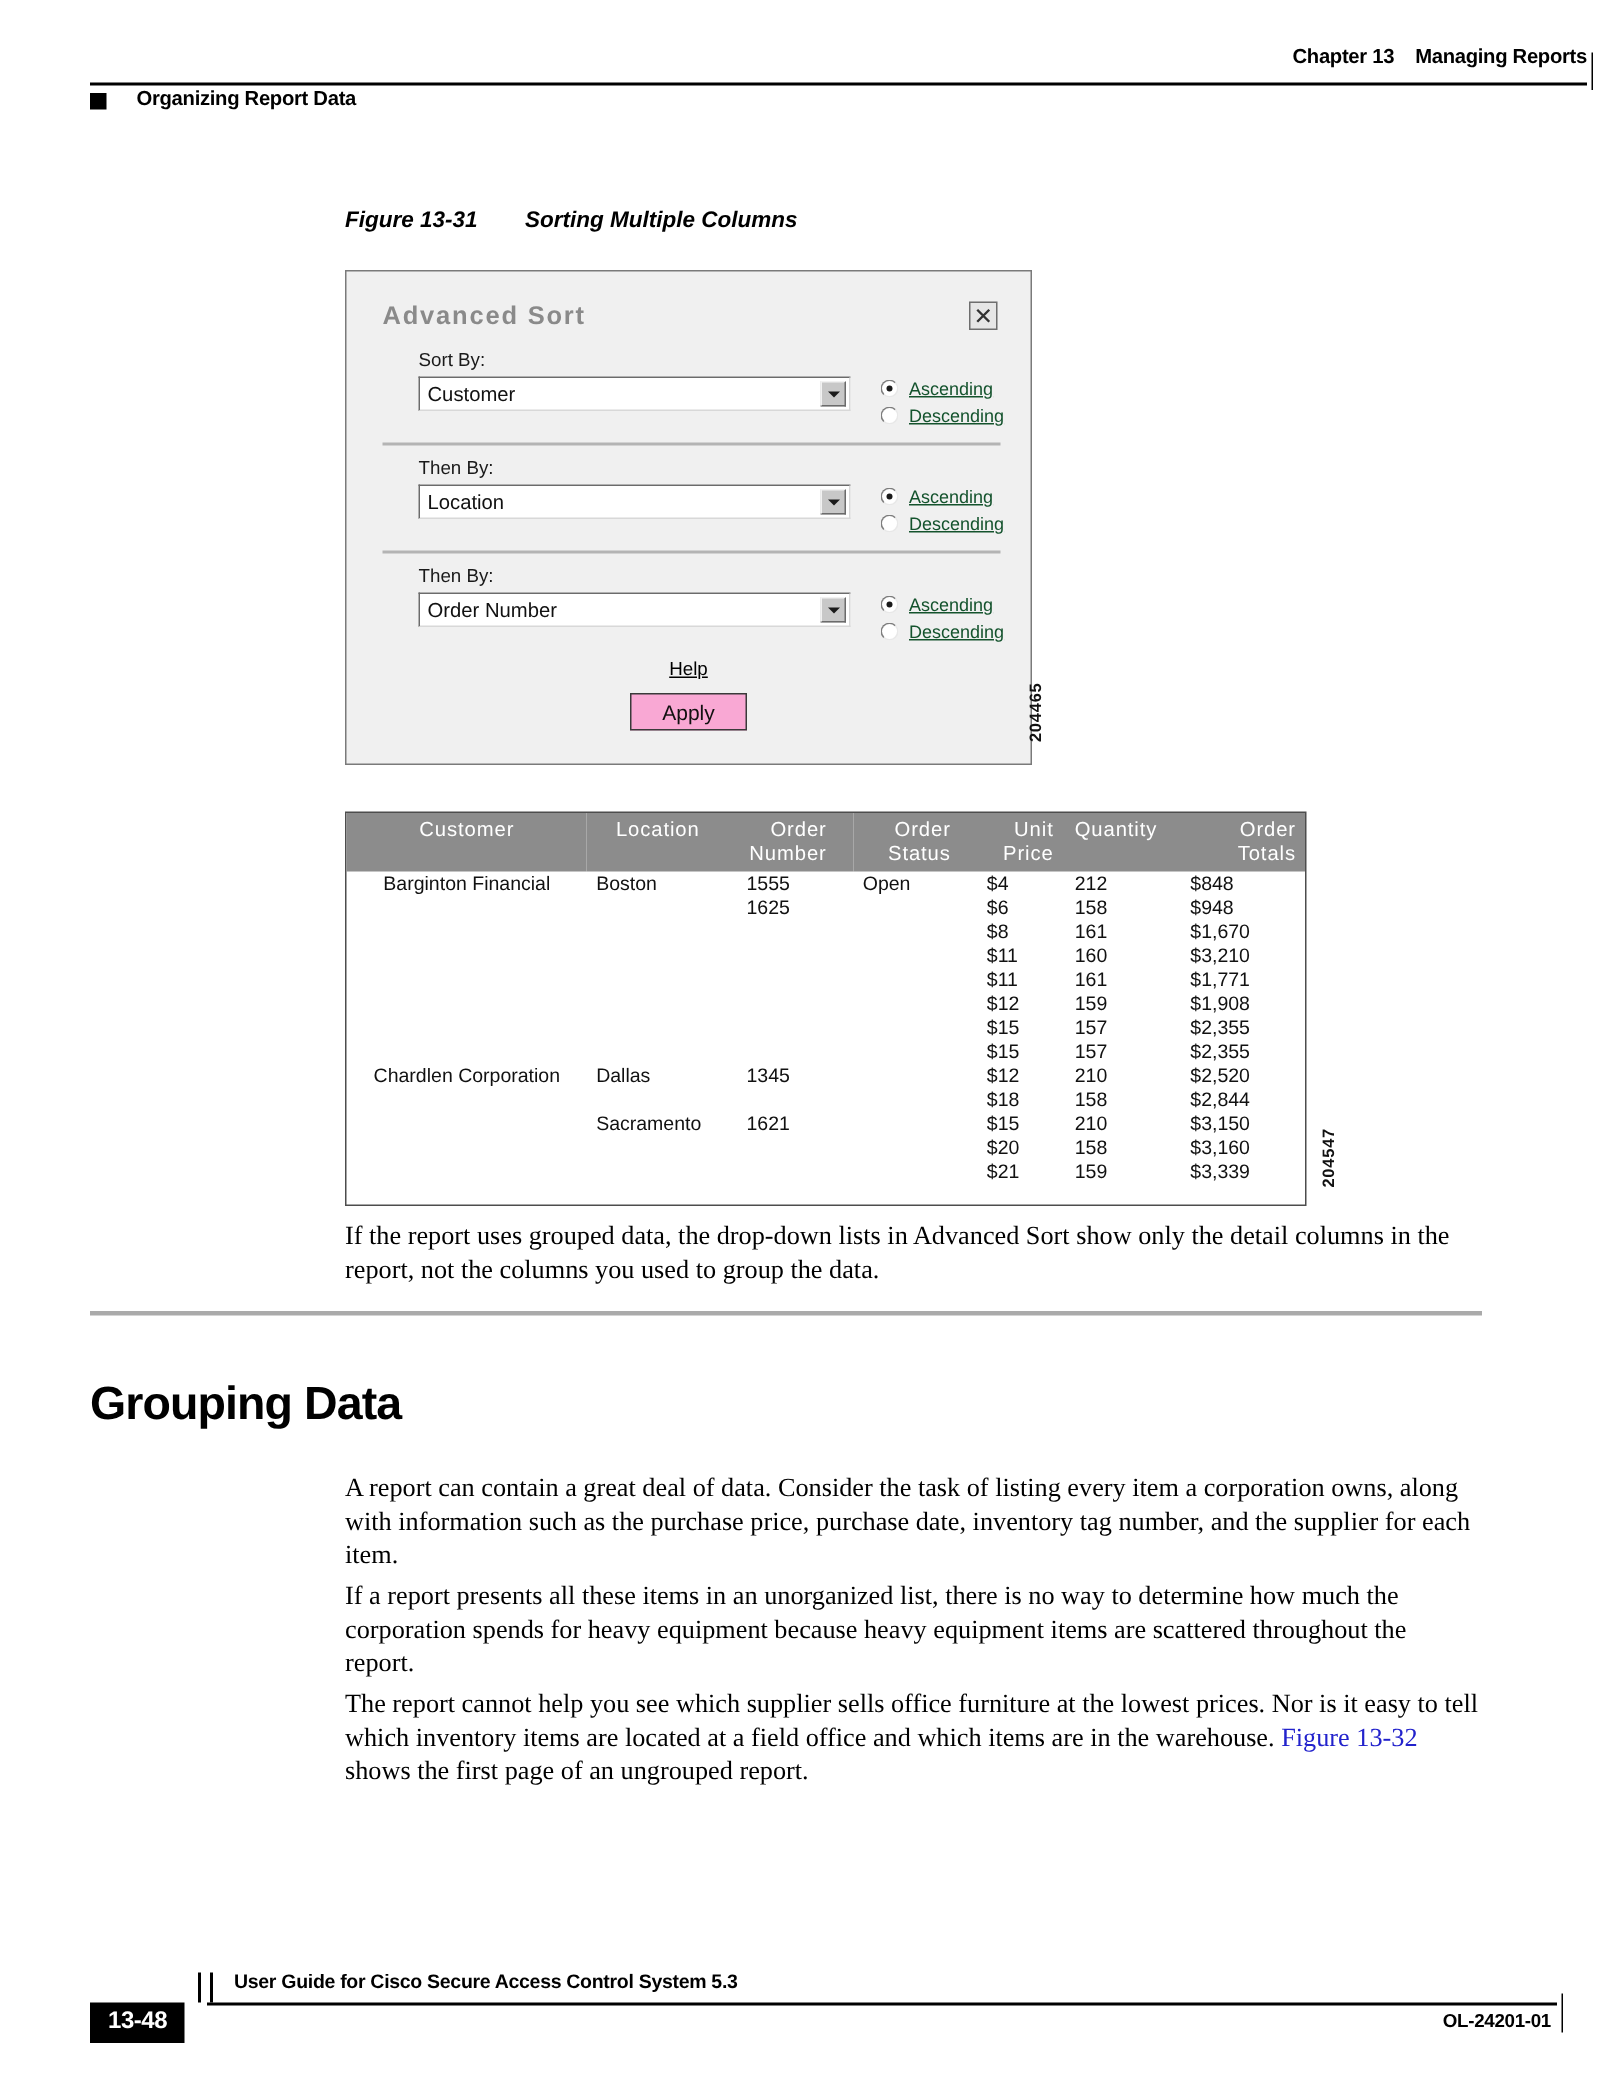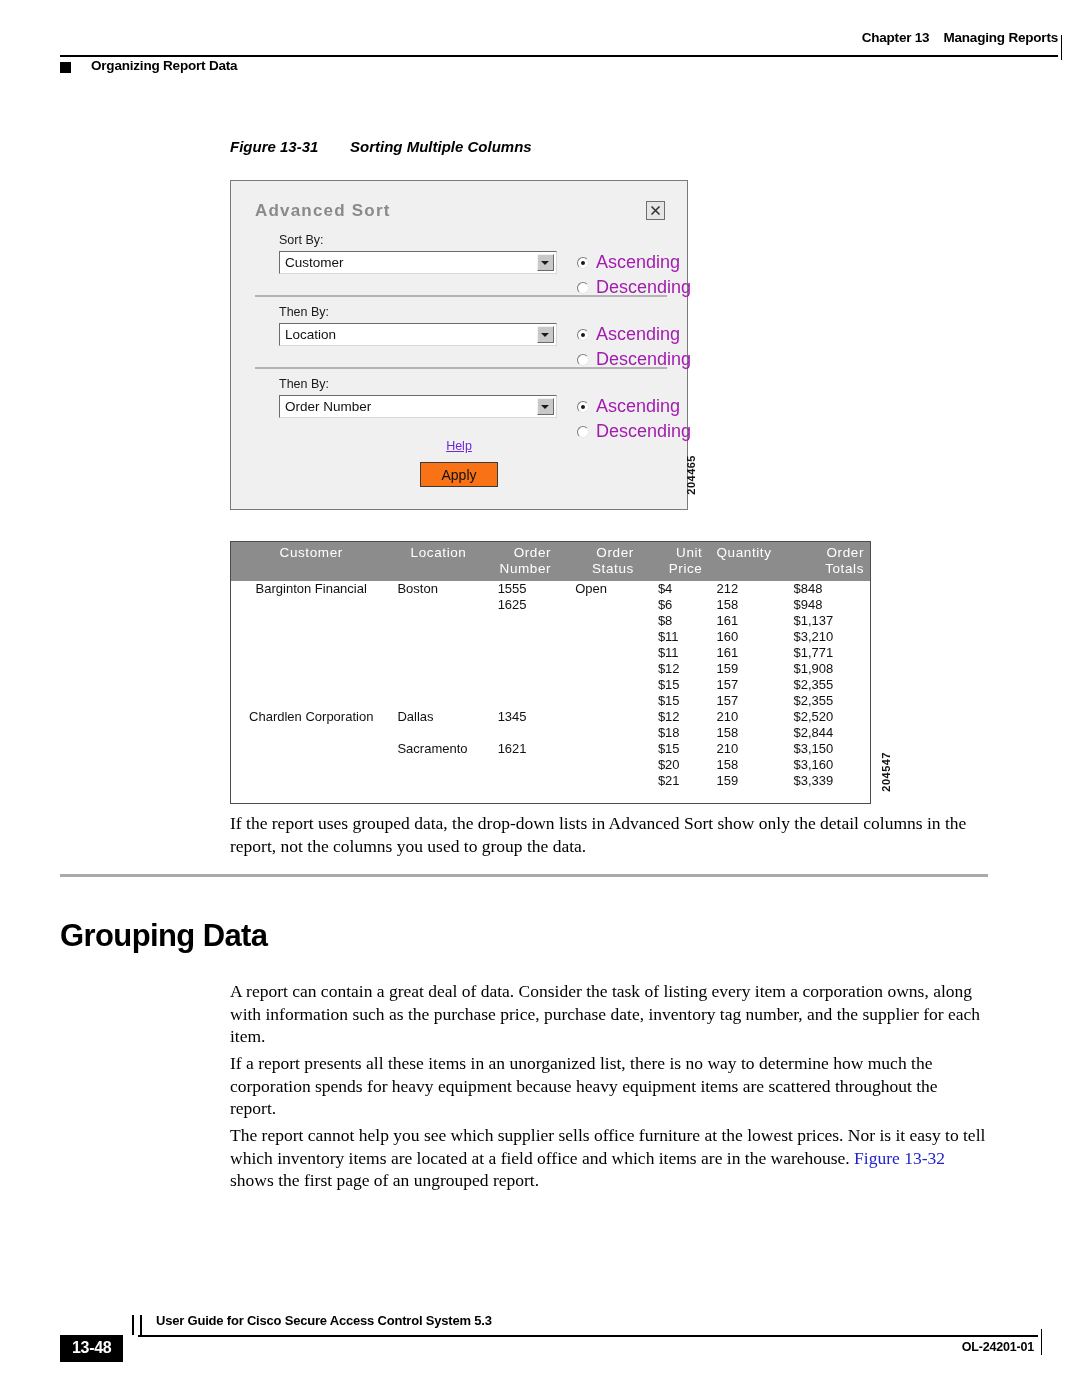--- a/index.html
+++ b/index.html
@@ -178,50 +178,51 @@
   .radio-item.checked .radio-dot::after {
     content: "";
     position: absolute;
     left: 3px; top: 3px;
     width: 4px; height: 4px;
     border-radius: 50%;
     background: #1a1a1a;
   }
   .radio-label {
     font-family: "Liberation Sans", sans-serif;
-    font-size: 18px;
-    color: #a21caf;
-    white-space: nowrap;
+    font-size: 12px;
+    color: #14532d;
+    white-space: nowrap;
+    text-decoration: underline;
   }
 
   .dlg-sep {
     position: absolute;
     left: 24px; width: 412px;
     height: 1.5px;
     background: #b4b4b4;
   }
   .dlg-sep.s1 { top: 114px; }
   .dlg-sep.s2 { top: 186px; }
 
   .help-link {
     position: absolute;
     left: 0; right: 0; top: 258px;
     text-align: center;
     font-family: "Liberation Sans", sans-serif;
     font-size: 12.5px;
-    color: #6d28d9;
+    color: #000000;
     text-decoration: underline;
     cursor: pointer;
   }
   .apply-btn {
     position: absolute;
     left: 50%; top: 281px;
     transform: translateX(-50%);
     width: 78px; height: 25px;
-    background: #f97316;
+    background: #f9a8d4;
     border: 1.5px solid #3a3a3a;
     display: flex; align-items: center; justify-content: center;
     font-family: "Liberation Sans", sans-serif;
     font-size: 14px;
     color: #111;
     cursor: pointer;
   }
 
   .fig-id {
     position: absolute;
@@ -517,21 +518,21 @@
           <td class="c-qty">158</td>
           <td class="c-totals">$948</td>
         </tr>
         <tr>
           <td class="c-customer"></td>
           <td class="c-location"></td>
           <td class="c-ordernum"></td>
           <td class="c-status"></td>
           <td class="c-price">$8</td>
           <td class="c-qty">161</td>
-          <td class="c-totals">$1,137</td>
+          <td class="c-totals">$1,670</td>
         </tr>
         <tr>
           <td class="c-customer"></td>
           <td class="c-location"></td>
           <td class="c-ordernum"></td>
           <td class="c-status"></td>
           <td class="c-price">$11</td>
           <td class="c-qty">160</td>
           <td class="c-totals">$3,210</td>
         </tr>

